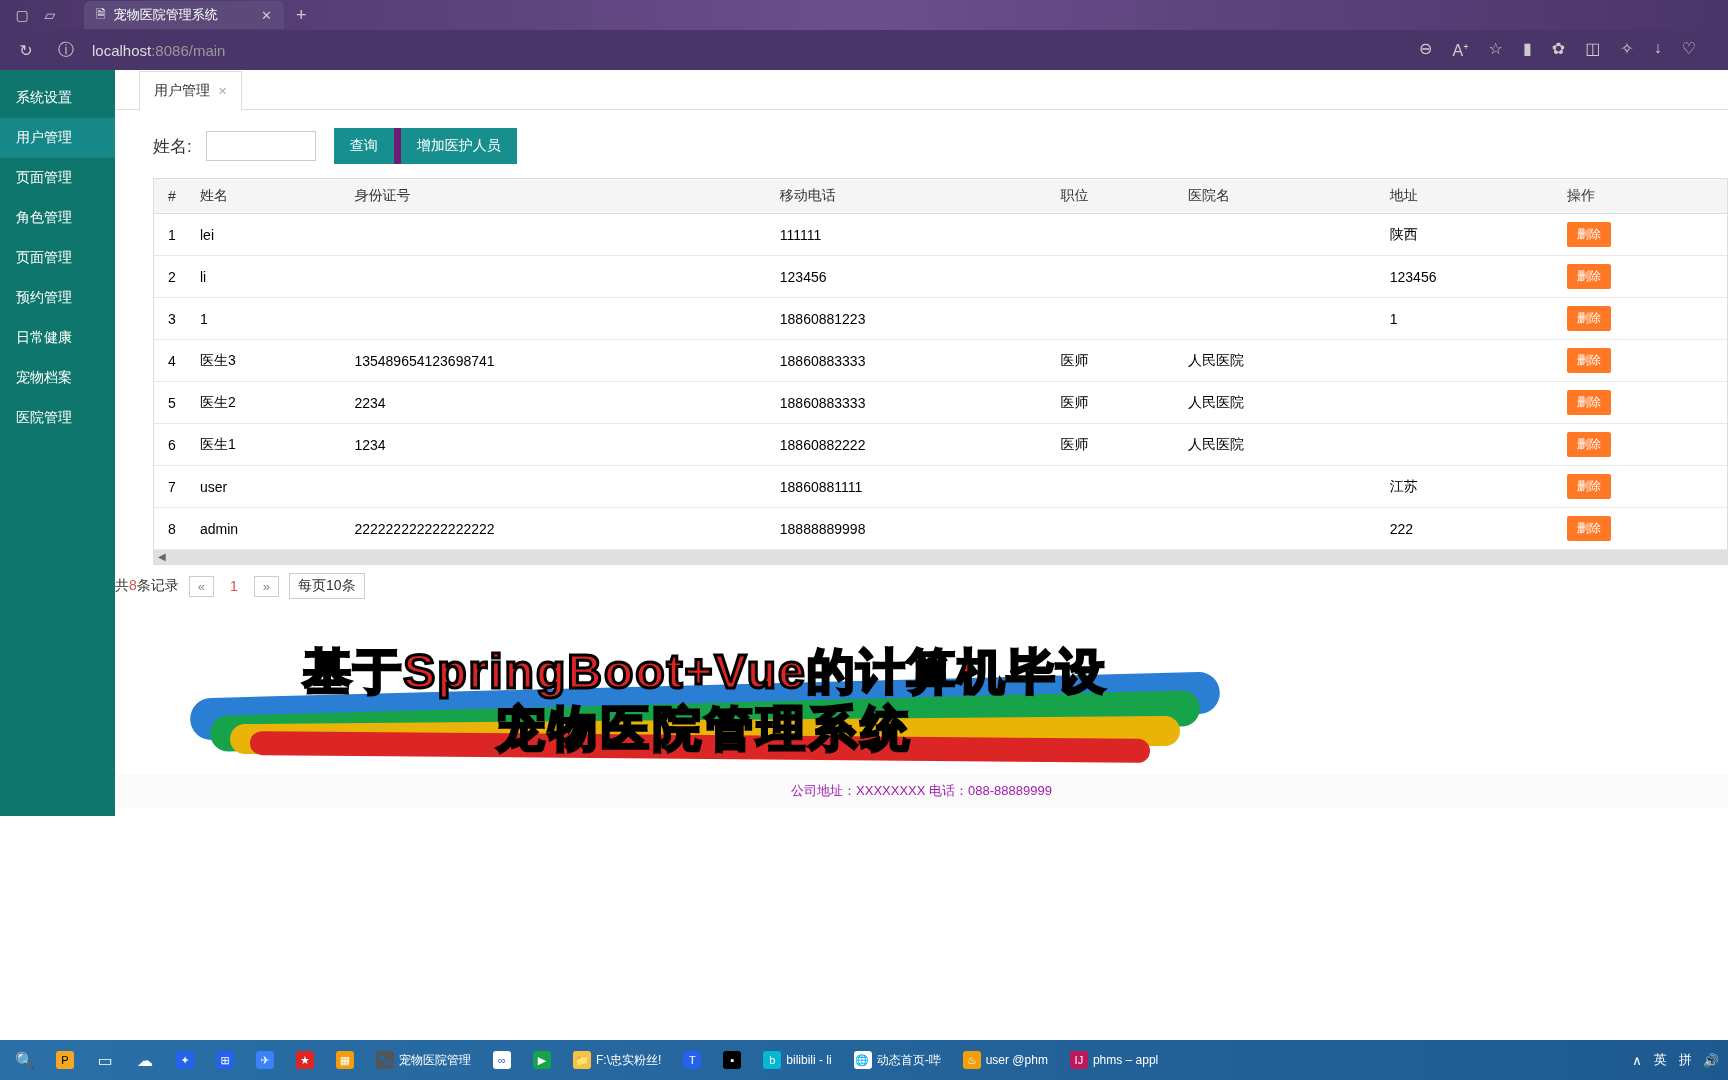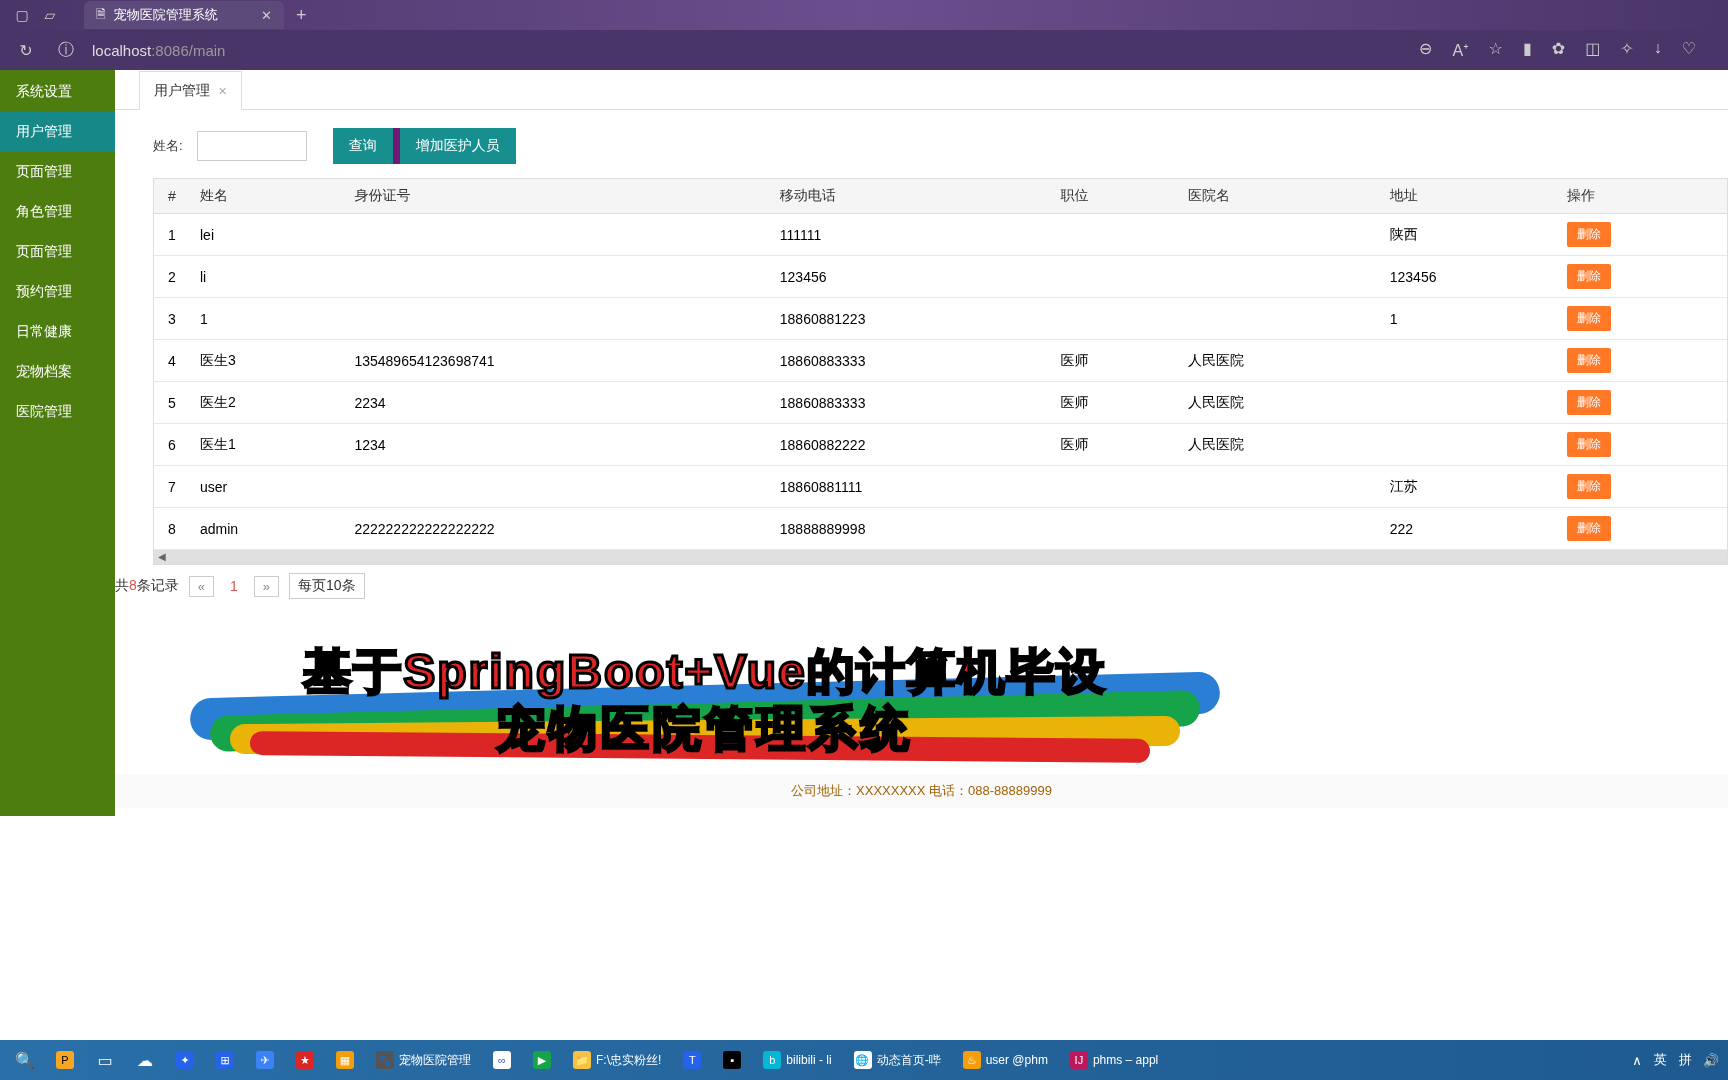--- a/index.html
+++ b/index.html
@@ -15,34 +15,34 @@
 
 .browser-bar { height: 40px; background: #4a3568; display: flex; align-items: center; padding: 0 12px; gap: 12px; }
 .back-btn, .info-btn { color: #ccc; font-size: 16px; width: 28px; text-align: center; }
 .url-box { color: #ddd; font-size: 15px; flex: 1; }
 .url-box .port { color: #999; }
 .toolbar-icons { display: flex; gap: 20px; padding-right: 20px; }
 .toolbar-icons span { color: #ccc; font-size: 16px; }
 
 
 .app { display: flex; height: 746px; }
-.sidebar { width: 115px; background: #4d7c0f; padding-top: 2px; }
+.sidebar { width: 115px; background: #0f766e; padding-top: 8px; }
 .sidebar-item { color: #fff; padding: 11px 16px; font-size: 14px; cursor: pointer; }
 .sidebar-item.active { background: #168888; }
 
 .main { flex: 1; background: #fff; padding: 0; display: flex; flex-direction: column; }
 
 .tabs-row { display: flex; border-bottom: 1px solid #ddd; padding-left: 24px; }
 .page-tab { padding: 10px 14px; font-size: 14px; color: #333; border: 1px solid #ddd; border-bottom: none; background: #fff; display: flex; align-items: center; gap: 8px; position: relative; top: 1px; }
 .page-tab .tab-close { color: #aaa; font-size: 11px; }
 
 .search-row { padding: 18px 24px 14px 38px; display: flex; align-items: center; gap: 14px; }
-.label { font-size: 13px; color: #333; }
+.label { font-size: 17px; color: #333; }
 .text-input { width: 110px; height: 30px; border: 1px solid #ccc; padding: 2px 6px; font-size: 14px; }
-.btn-group { display: flex; margin-left: 12px; }
+.btn-group { display: flex; margin-left: 4px; }
 .btn { background: #188f8f; color: #fff; border: none; padding: 9px 16px; font-size: 14px; cursor: pointer; }
 .btn + .btn { border-left: 7px solid #701a75; }
 
 .table-wrap { margin: 0 0 0 38px; border: 1px solid #ddd; overflow-x: auto; }
 table { width: 100%; border-collapse: collapse; min-width: 1280px; }
 th, td { text-align: left; padding: 8px 10px; font-size: 14px; border-bottom: 1px solid #e8e8e8; }
 th { background: #f5f5f5; font-weight: normal; color: #333; border-bottom: 1px solid #ddd; }
 th.idx, td.idx { width: 36px; text-align: center; }
 .del-btn { background: #ff7826; color: #fff; border: none; padding: 4px 10px; font-size: 12px; border-radius: 2px; cursor: pointer; }
 .hscroll { height: 14px; background: #e0e0e0; position: relative; }
@@ -59,21 +59,21 @@
 .swoosh { position: relative; height: 170px; }
 .stripe { position: absolute; border-radius: 100px; transform: rotate(-1.5deg); }
 .s1 { background: #2a7fd4; width: 1030px; height: 42px; left: 60px; top: 60px; }
 .s2 { background: #16a34a; width: 990px; height: 36px; left: 80px; top: 78px; }
 .s3 { background: #eab308; width: 950px; height: 30px; left: 100px; top: 95px; transform: rotate(-0.5deg); }
 .s4 { background: #dc2626; width: 900px; height: 24px; left: 120px; top: 110px; transform: rotate(0.5deg); }
 .overlay-text { position: absolute; top: 0; width: 100%; text-align: center; font-weight: 900; -webkit-text-stroke: 3px #000; }
 .ot-line1 { font-size: 48px; color: #dc2626; letter-spacing: 2px; top: 15px; position: relative; }
 .ot-line2 { font-size: 48px; color: #dc2626; letter-spacing: 4px; top: 8px; position: relative; }
 
-.footer { position: absolute; top: 774px; left: 115px; right: 0; text-align: center; color: #a16207; font-size: 13px; background: rgba(240,240,240,0.3); padding: 6px 0; }
+.footer { position: absolute; top: 774px; left: 115px; right: 0; text-align: center; color: #a21caf; font-size: 13px; background: rgba(240,240,240,0.3); padding: 6px 0; }
 .footer div { line-height: 1.7; }
 
 
 .taskbar { position: absolute; bottom: 0; left: 0; right: 0; height: 40px; background: linear-gradient(to right, #2a6fa8, #1e5a8f); display: flex; align-items: center; padding: 0 8px; gap: 6px; }
 .tb-icon { width: 34px; height: 34px; display: flex; align-items: center; justify-content: center; color: #fff; font-size: 16px; border-radius: 3px; }
 .tb-app { height: 34px; display: flex; align-items: center; padding: 0 8px; color: #fff; font-size: 12px; gap: 5px; border-radius: 3px; max-width: 120px; overflow: hidden; white-space: nowrap; }
 .tb-right { margin-left: auto; display: flex; align-items: center; gap: 12px; color: #fff; font-size: 13px; }
 .ic-box { width: 18px; height: 18px; border-radius: 3px; display: inline-flex; align-items: center; justify-content: center; font-size: 11px; }
 </style>
 </head>

